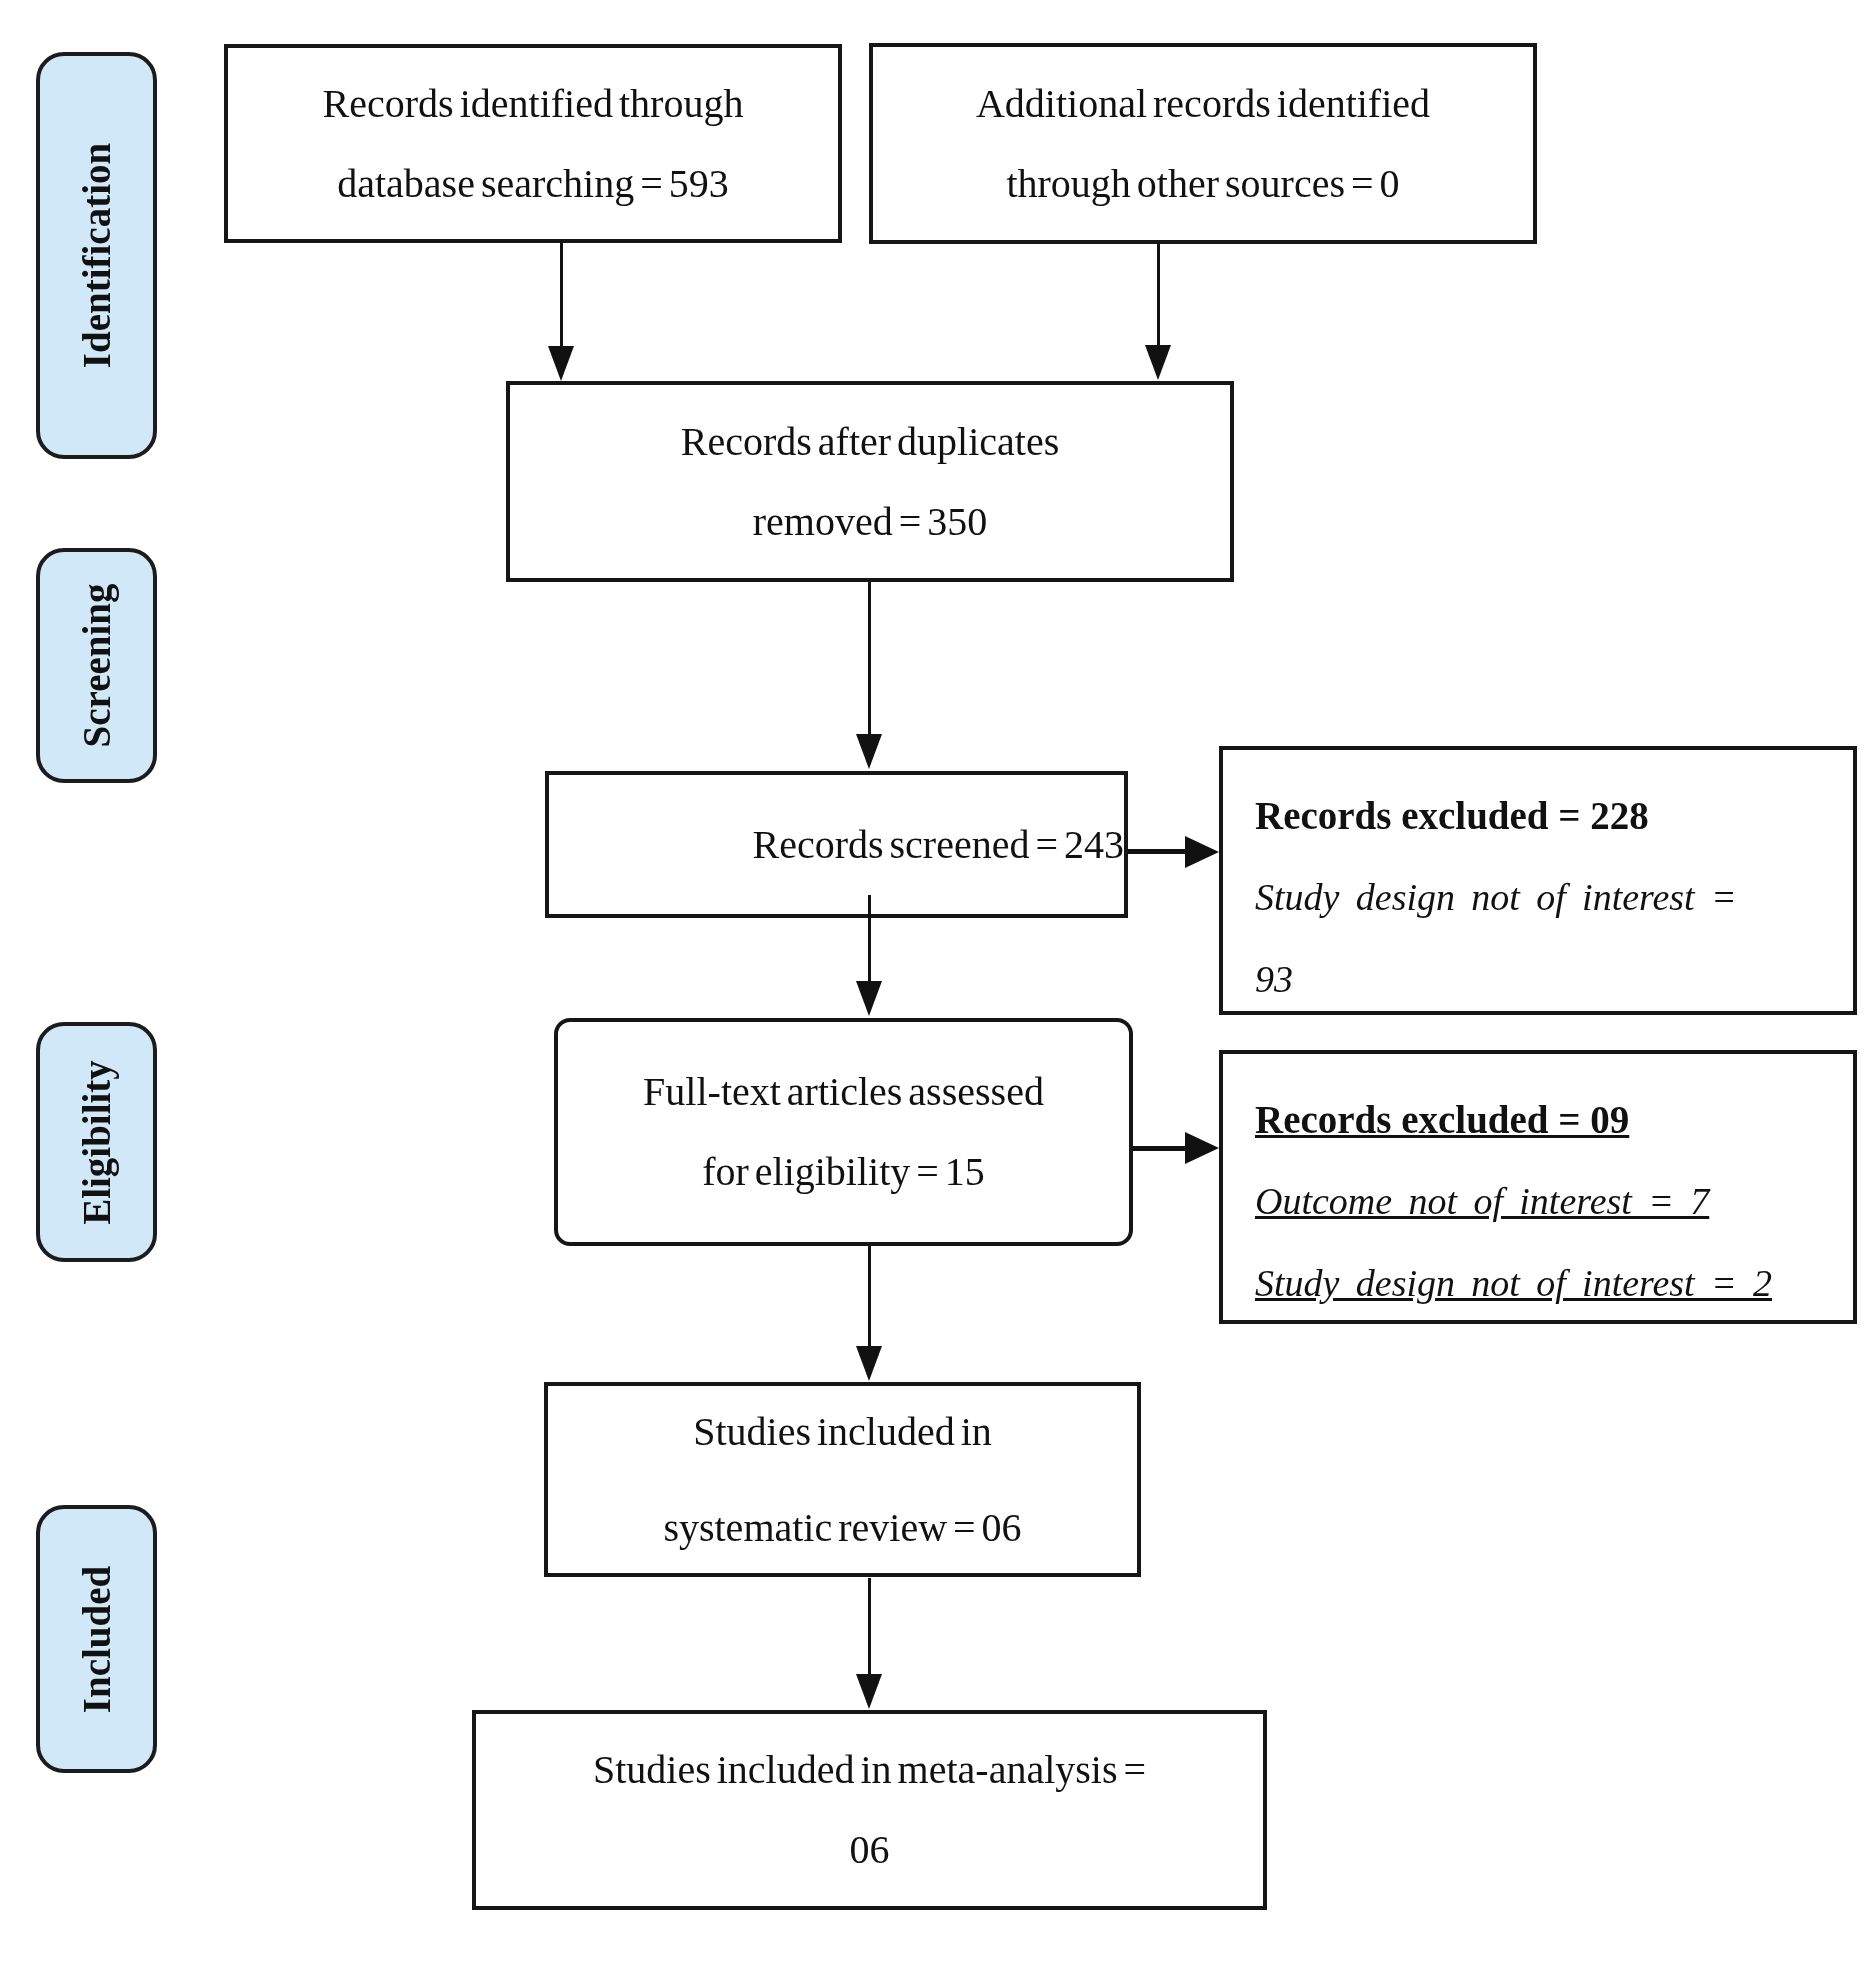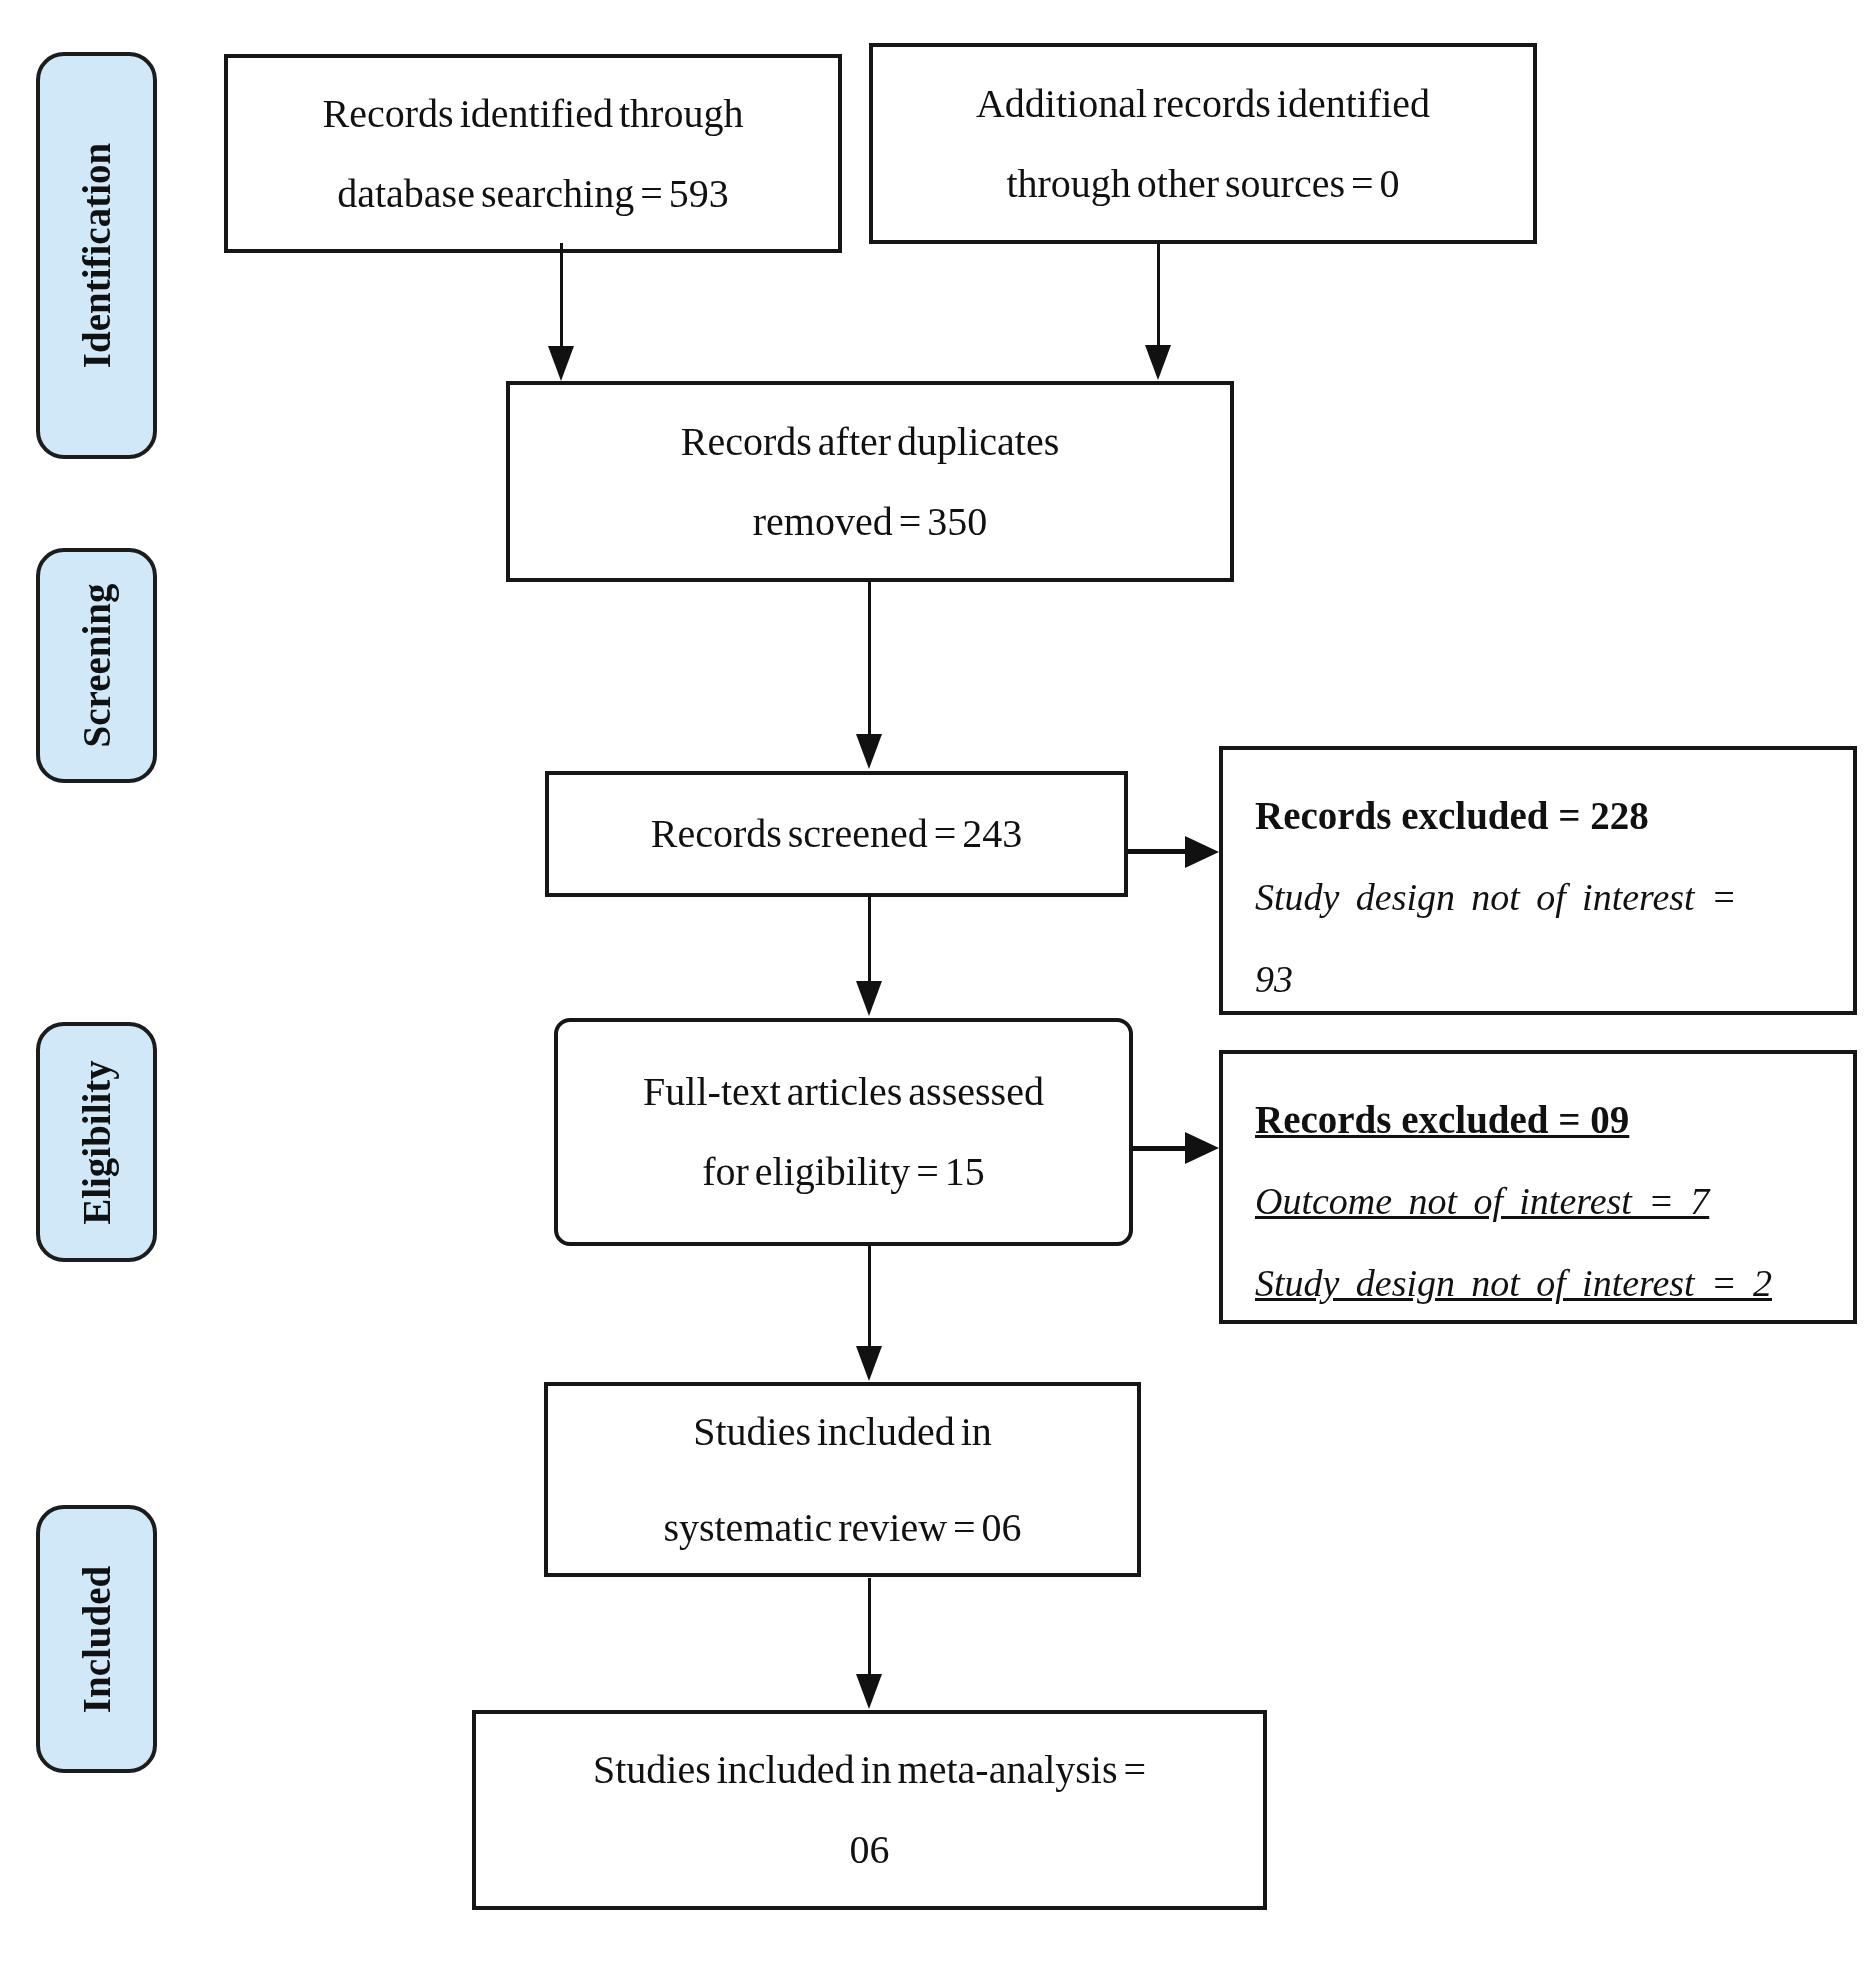--- a/index.html
+++ b/index.html
@@ -45,24 +45,24 @@
     display: flex;
     flex-direction: column;
     align-items: center;
     justify-content: center;
     text-align: center;
     font-size: 40px;
     line-height: 2.0;
     word-spacing: -0.1em;
   }
   .fbox span { display: block; }
-  #box-db-search        { left: 224px;  top: 44px;   width: 618px; height: 199px; margin-top: 10px; }
+  #box-db-search        { left: 224px;  top: 44px;   width: 618px; height: 199px; }
   #box-other-sources    { left: 869px; top: 43px;   width: 668px; height: 201px; }
   #box-after-duplicates { left: 506px;  top: 381px;  width: 728px; height: 201px; }
-  #box-screened         { left: 545px;  top: 771px; width: 583px;  height: 126px; }
+  #box-screened         { left: 545px;  top: 771px; width: 583px;  height: 147px; align-items: flex-end; }
   #box-fulltext         { left: 554px;  top: 1018px; width: 579px;  height: 228px; border-radius: 16px; }
   #box-systematic       { left: 544px;  top: 1382px; width: 597px; height: 195px; gap: 16px; }
   #box-meta             { left: 472px;  top: 1710px; width: 795px; height: 200px; }
 
   
   .ebox {
     position: absolute;
     background: #ffffff;
     border: 4.7px solid #161616;
     box-sizing: border-box;

